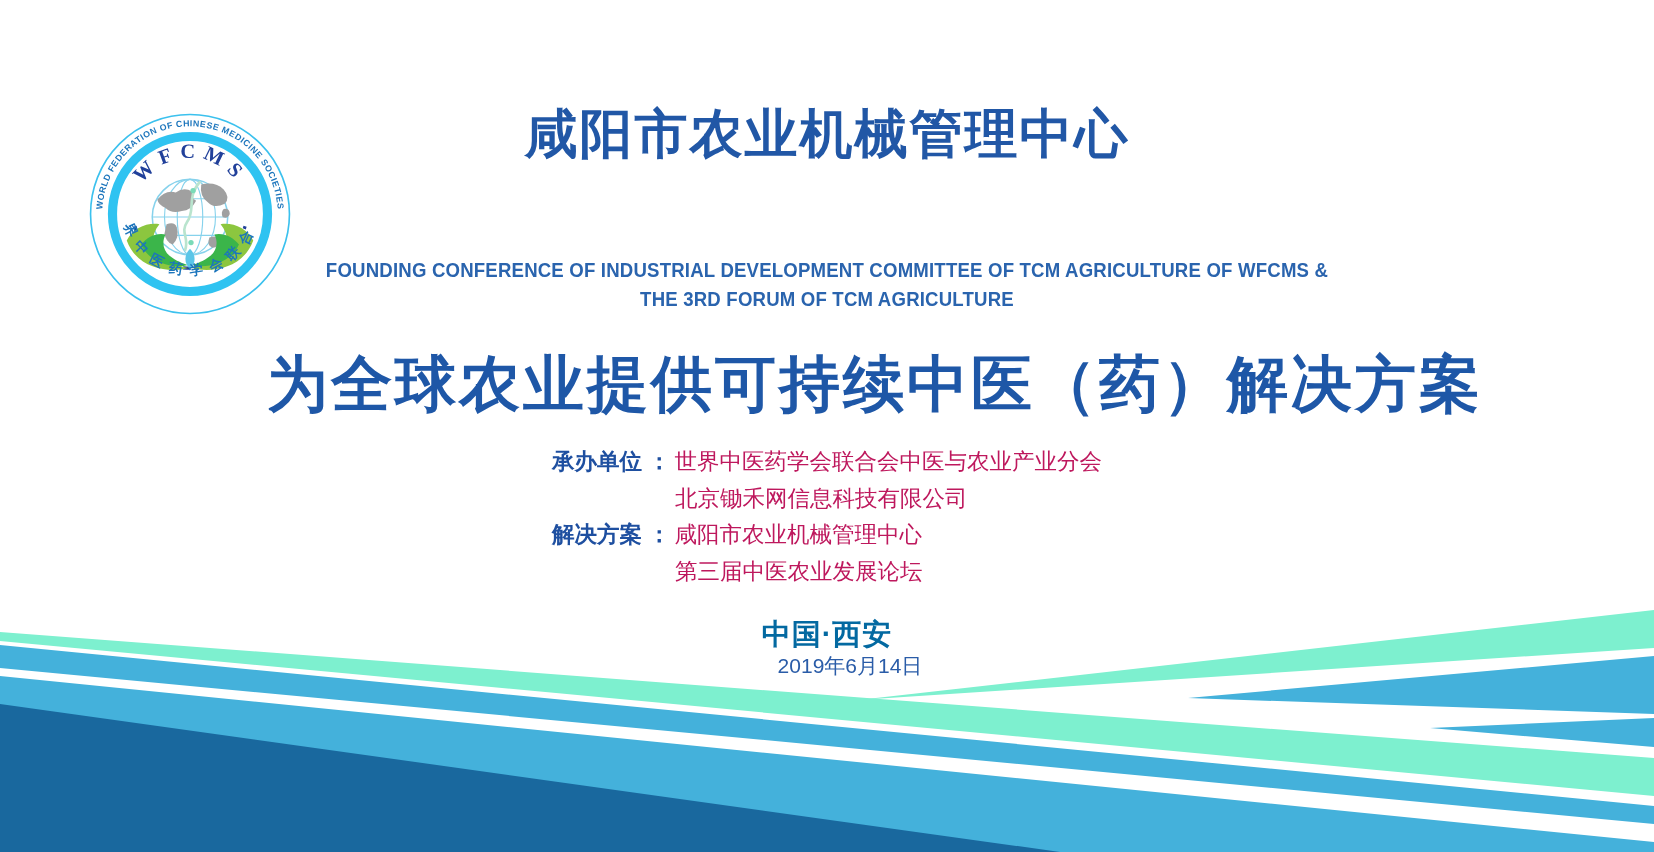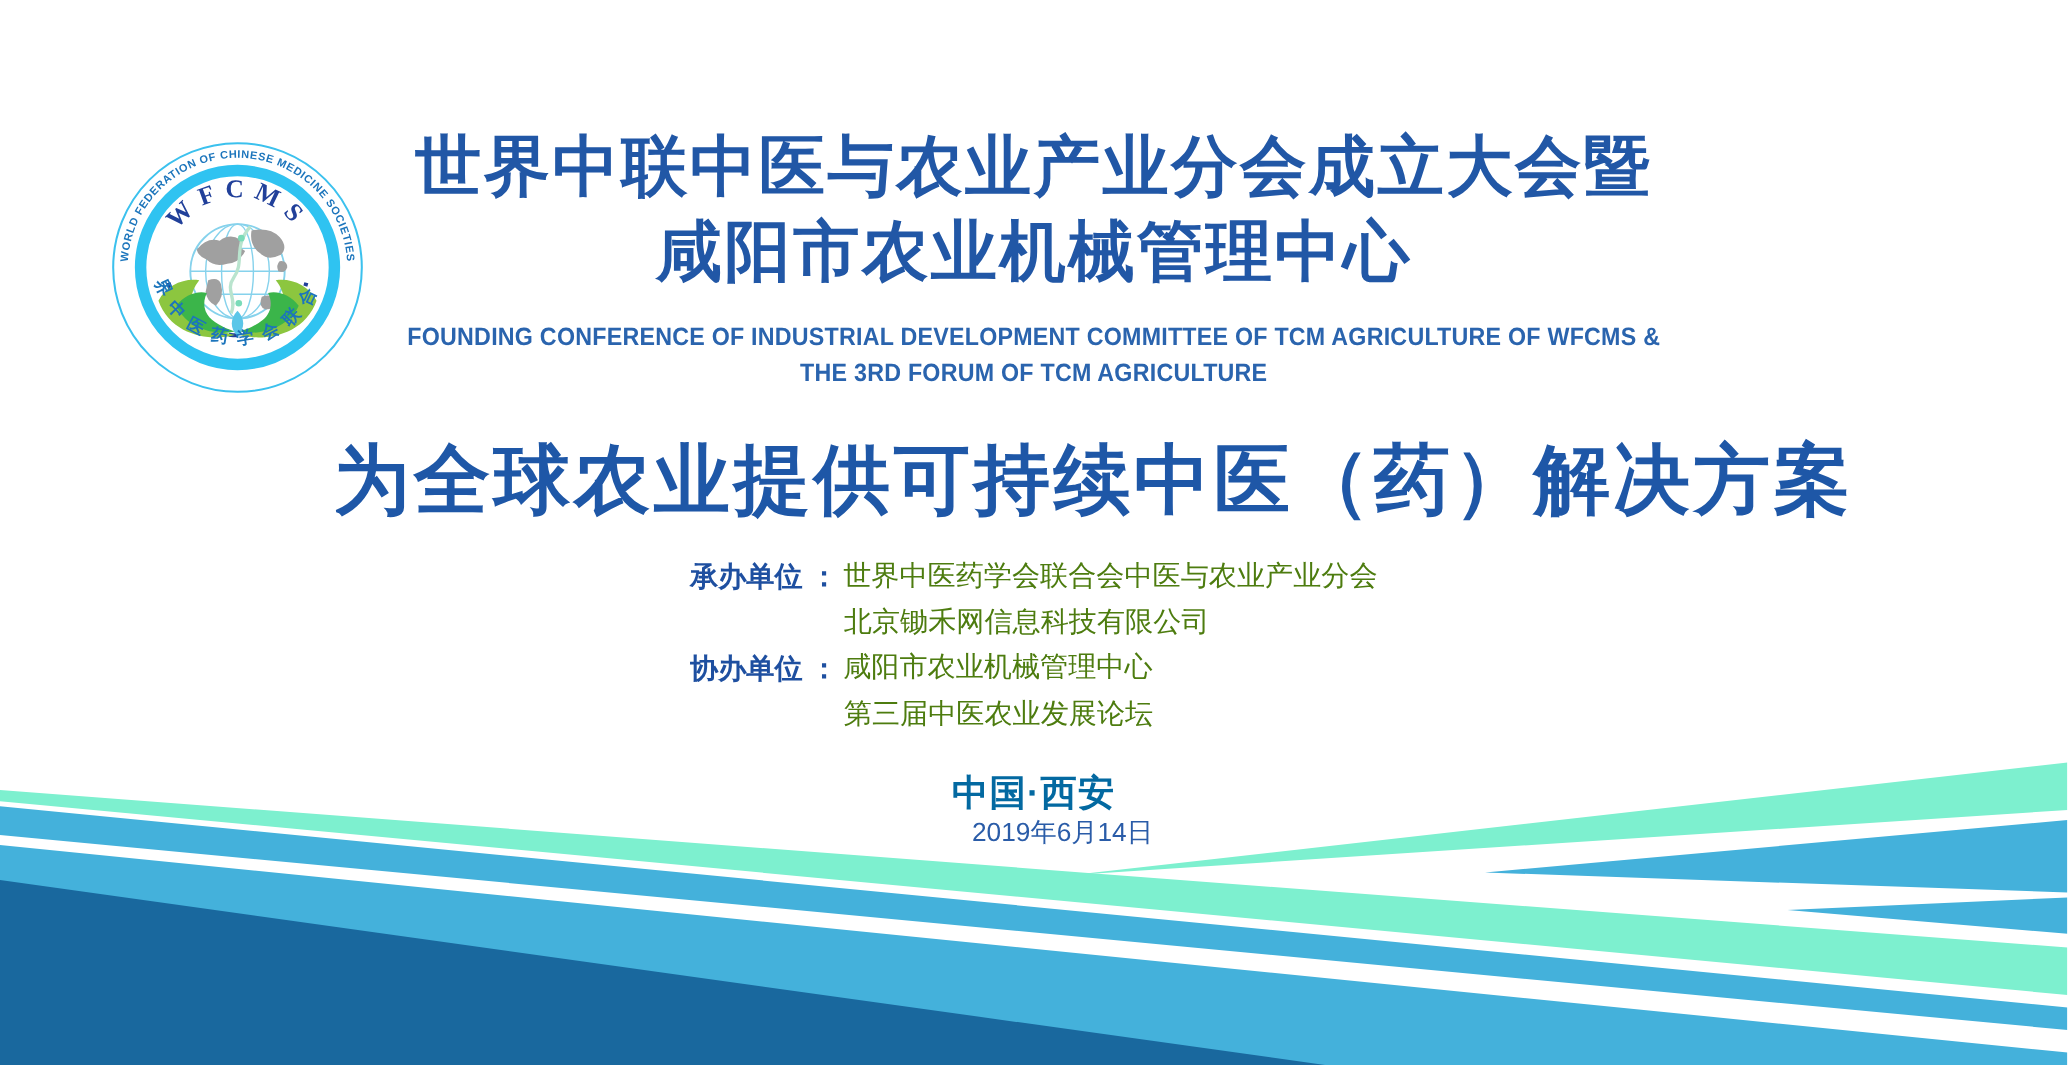--- a/index.html
+++ b/index.html
@@ -15,21 +15,21 @@
   .subtitle-en{position:absolute;top:256px;left:0;width:100%;font-size:20px;font-weight:700;
          line-height:29px;letter-spacing:0.2px;color:#2A64AE;transform:scaleX(.93);transform-origin:50% 0;}
   .slogan{position:absolute;top:344px;left:0;width:100%;font-weight:900;font-size:61px;
          letter-spacing:3px;color:#1E57A7;padding-left:48px;}
   .orgs{position:absolute;top:444px;left:0;width:100%;}
   .orgs-block{margin:0 auto;width:max-content;font-size:22.5px;line-height:36.5px;text-align:left;}
   .orgrow{display:flex;align-items:flex-end;}
   .olabel{font-weight:700;color:#1E4FA0;white-space:pre;}
   .ocolon{font-weight:700;color:#1E4FA0;padding:0 4px 0 6px;}
   .ospacer{display:inline-block;width:123px;}
-  .oval{color:#4d7c0f;font-weight:400;font-family:Liberation Mono, monospace;}
+  .oval{color:#be185d;font-weight:400;}
   .location{position:absolute;top:615px;left:0;width:100%;font-size:29px;font-weight:700;
          letter-spacing:1px;color:#0369a1;}
   .date{position:absolute;top:652px;left:0;width:100%;font-size:21px;color:#2A5CA8;margin-left:23px;}
 </style>
 </head>
 <body>
 
 <div class="slide">
 
   <svg class="deco" width="1654" height="852" viewBox="0 0 1654 852" aria-hidden="true">
@@ -93,21 +93,20 @@
 
     <path id="arcB" d="M 34,104 A 67,67 0 0 0 166,104" fill="none"></path>
     <text font-size="13.5" font-weight="700" letter-spacing="8" fill="#1C75BC">
       <textPath href="#arcB" startOffset="50%" text-anchor="middle">世界中医药学会联合会</textPath>
     </text>
   </svg>
 
   <div class="content">
 
     <div class="title">
-      <div>世界中联中医与农业产业分会成立大会暨</div>
       <div>咸阳市农业机械管理中心</div>
     </div>
 
     <div class="subtitle-en">
       <div>FOUNDING CONFERENCE OF INDUSTRIAL DEVELOPMENT COMMITTEE OF TCM AGRICULTURE OF WFCMS &amp;</div>
       <div>THE 3RD FORUM OF TCM AGRICULTURE</div>
     </div>
 
     <div class="slogan">为全球农业提供可持续中医（药）解决方案</div>
 
@@ -116,21 +115,21 @@
         <div class="orgrow">
           <span class="olabel">承办单位</span>
             <span class="ocolon">：</span>
             <span class="oval">世界中医药学会联合会中医与农业产业分会</span>
         </div>
         <div class="orgrow">
           <span class="ospacer"></span>
             <span class="oval">北京锄禾网信息科技有限公司</span>
         </div>
         <div class="orgrow">
-          <span class="olabel">协办单位</span>
+          <span class="olabel">解决方案</span>
             <span class="ocolon">：</span>
             <span class="oval">咸阳市农业机械管理中心</span>
         </div>
         <div class="orgrow">
           <span class="ospacer"></span>
             <span class="oval">第三届中医农业发展论坛</span>
         </div>
       </div>
     </div>
 

